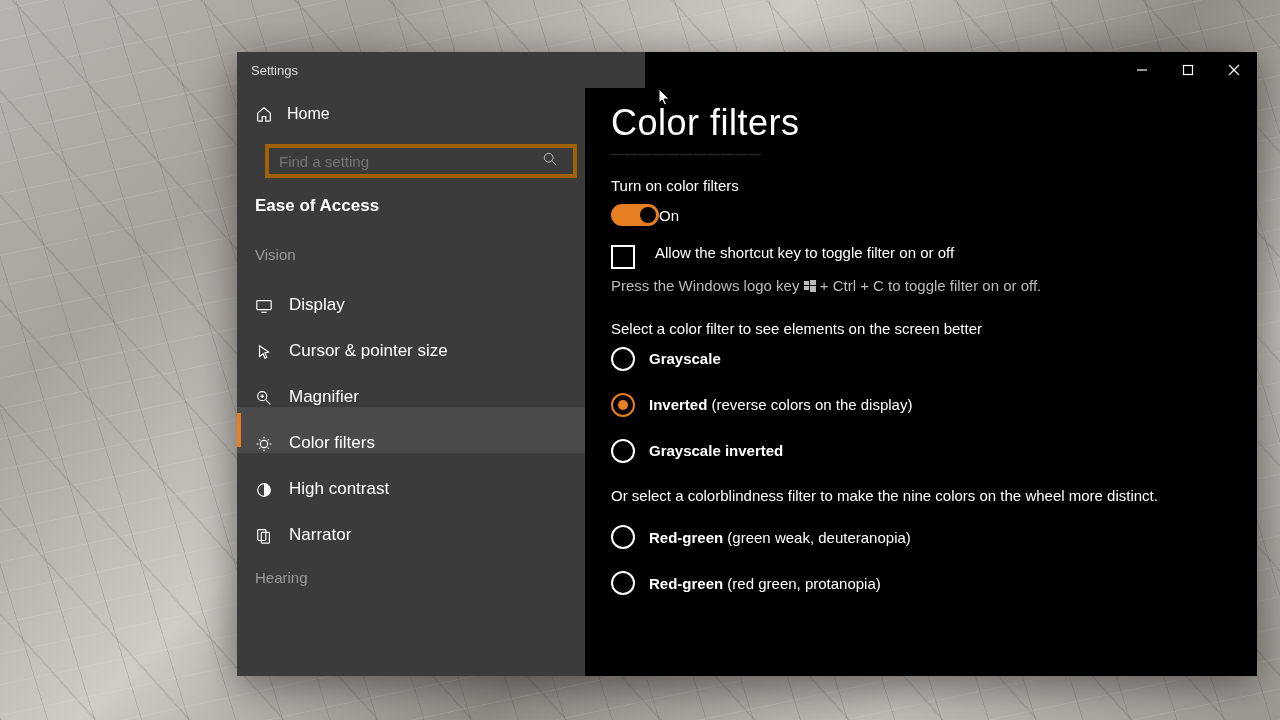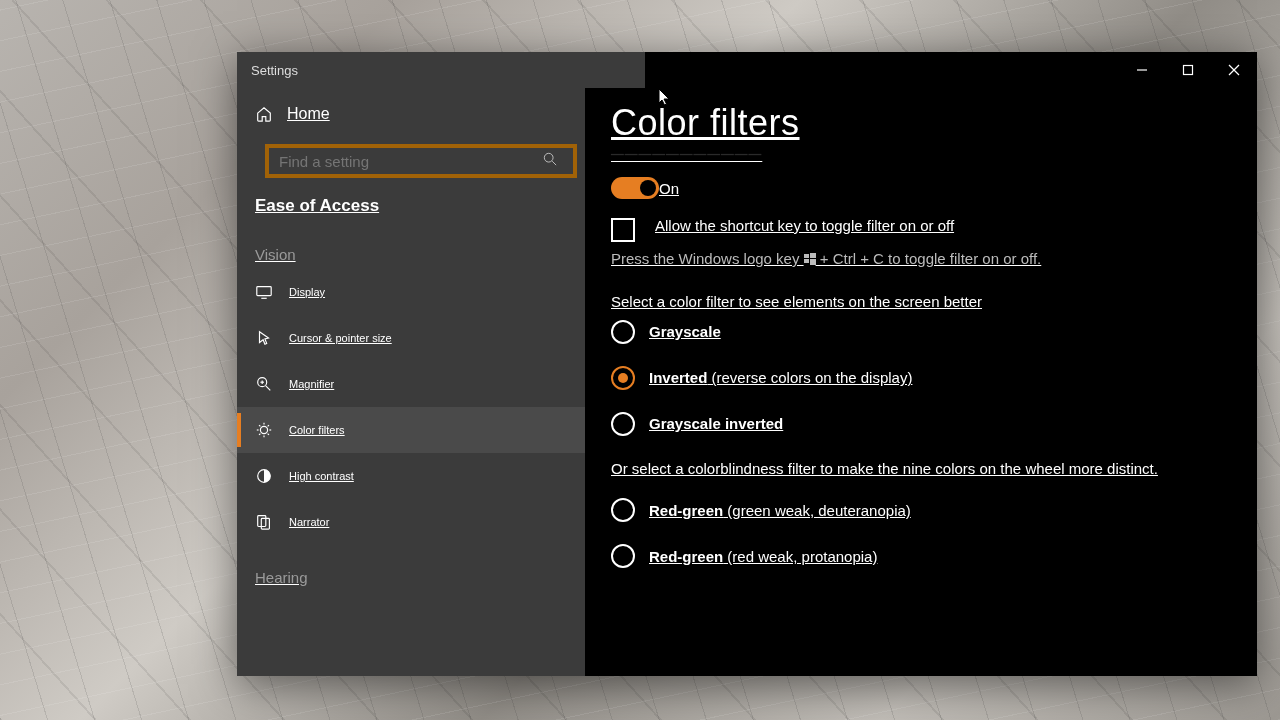--- a/index.html
+++ b/index.html
@@ -21,41 +21,41 @@
   }
   .titlebar{
     height:36px;display:flex;align-items:center;justify-content:space-between;
     background:linear-gradient(90deg,#3b3b3b 0%,#3b3b3b 40%,#000 40%,#000 100%);
     color:#fff;font-size:13px;
   }
   .titlebar .title{padding-left:14px;color:#ddd;}
   .win-controls{display:flex;}
   .win-btn{width:46px;height:36px;display:flex;align-items:center;justify-content:center;cursor:pointer;}
   .win-btn svg{stroke:#fff;fill:none;}
-  .body{flex:1;display:flex;overflow:hidden;text-decoration:underline;}
+  .body{flex:1;display:flex;overflow:hidden;}
   .sidebar{
     width:348px;background:#3b3b3b;display:flex;flex-direction:column;
     padding-top:4px;color:#fff;
   }
   .home-row{display:flex;align-items:center;gap:14px;height:44px;padding:0 18px;cursor:pointer;}
   .home-row .lbl{font-size:16px;color:#fff;}
   .search-wrap{padding:8px 18px 10px;}
   .search{
     width:100%;height:34px;box-sizing:border-box;background:transparent;
     border:4px solid #a16207;color:#ccc;font-size:15px;padding:0 34px 0 10px;
     position:relative;
     margin-left:10px;
   }
   .search-box{position:relative;}
   .search-ico{position:absolute;right:10px;top:50%;transform:translateY(-50%);}
   .cat-title{padding:8px 18px 6px;font-size:17px;font-weight:600;color:#fff;}
   .group-lbl{padding:24px 18px 6px;font-size:15px;color:#9a9a9a;}
   .nav-item{
-    display:flex;align-items:center;gap:16px;height:46px;padding:0 18px;
-    font-size:11px;color:#fff;cursor:pointer;position:relative;
+    display:flex;align-items:flex-end;gap:16px;height:46px;padding:0 18px;
+    font-size:17px;color:#fff;cursor:pointer;position:relative;
   }
   .nav-item.sel{background:#4a4a4a;}
   .nav-item.sel::before{content:"";position:absolute;left:0;top:6px;bottom:6px;width:4px;background:#e67e22;}
   .nav-ico{width:18px;height:18px;flex:0 0 18px;display:flex;align-items:center;justify-content:center;}
   .nav-ico svg{stroke:#fff;fill:none;stroke-width:1.3;}
   .content{
     flex:1;background:#000;color:#fff;overflow-y:auto;padding:0 26px 20px 26px;
     position:relative;
   }
   .content::-webkit-scrollbar{width:4px;}
@@ -218,20 +218,21 @@
 
       <div class="group-lbl">Hearing</div>
 
 
     </div>
 
     <div class="content">
       <div class="page-h1">Color filters</div>
       <div class="faint-under">───────────</div>
 
+      <div class="section-lbl">Turn on color filters</div>
       <div class="toggle-row">
         <div class="toggle">
             <div class="knob"></div>
           </div>
         <span class="toggle-state">On</span>
       </div>
 
       <div class="chk-row">
         <div class="chk"></div>
         <span class="chk-lbl">Allow the shortcut key to toggle filter on or off</span>
@@ -266,21 +267,21 @@
 
       <div class="para">Or select a colorblindness filter to make the nine colors on the wheel more distinct.</div>
 
       <div class="radio-row">
         <div class="radio"></div>
         <span class="radio-lbl"><b>Red-green</b><span> (green weak, deuteranopia)</span></span>
       </div>
 
       <div class="radio-row" style="margin-bottom:6px;">
         <div class="radio"></div>
-        <span class="radio-lbl"><b>Red-green</b><span> (red weak, protanopia)</span></span>
+        <span class="radio-lbl"><b>Red-green</b><span> (red green, protanopia)</span></span>
       </div>
 
     </div>
 
   </div>
 </div>
 
 <svg class="cursor-arrow" viewBox="0 0 14 20">
   <path d="M1 1l0 14 3-3 2.5 5 2-1-2.5-5 5 0z" fill="#fff" stroke="#000" stroke-width="1"></path>
 </svg>

